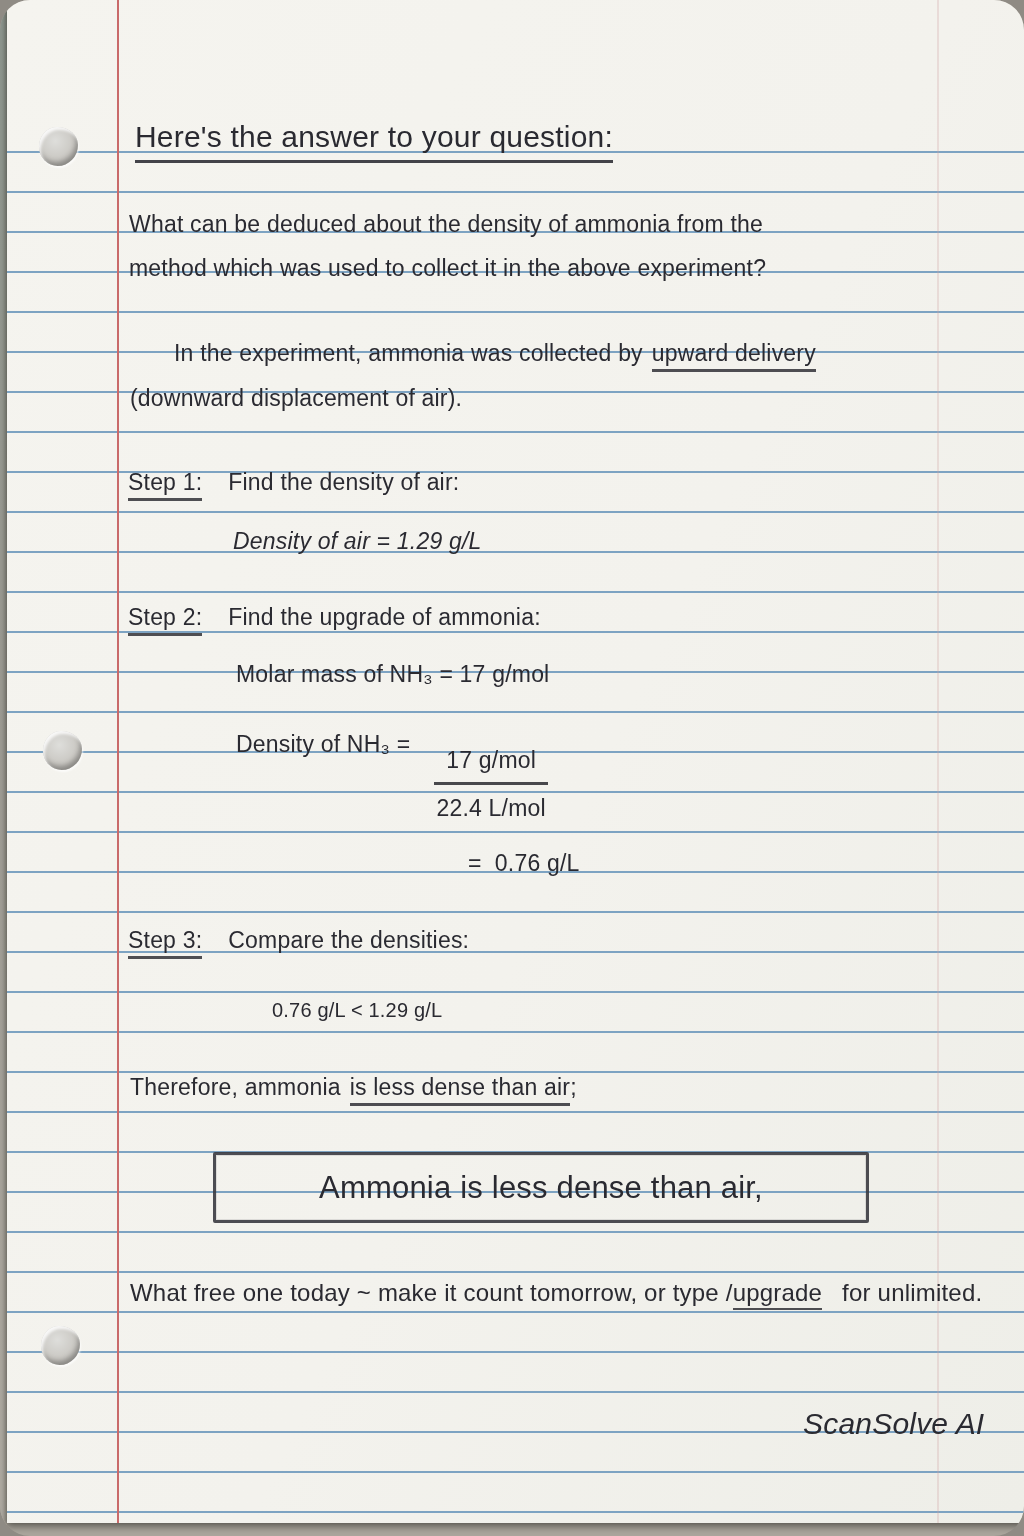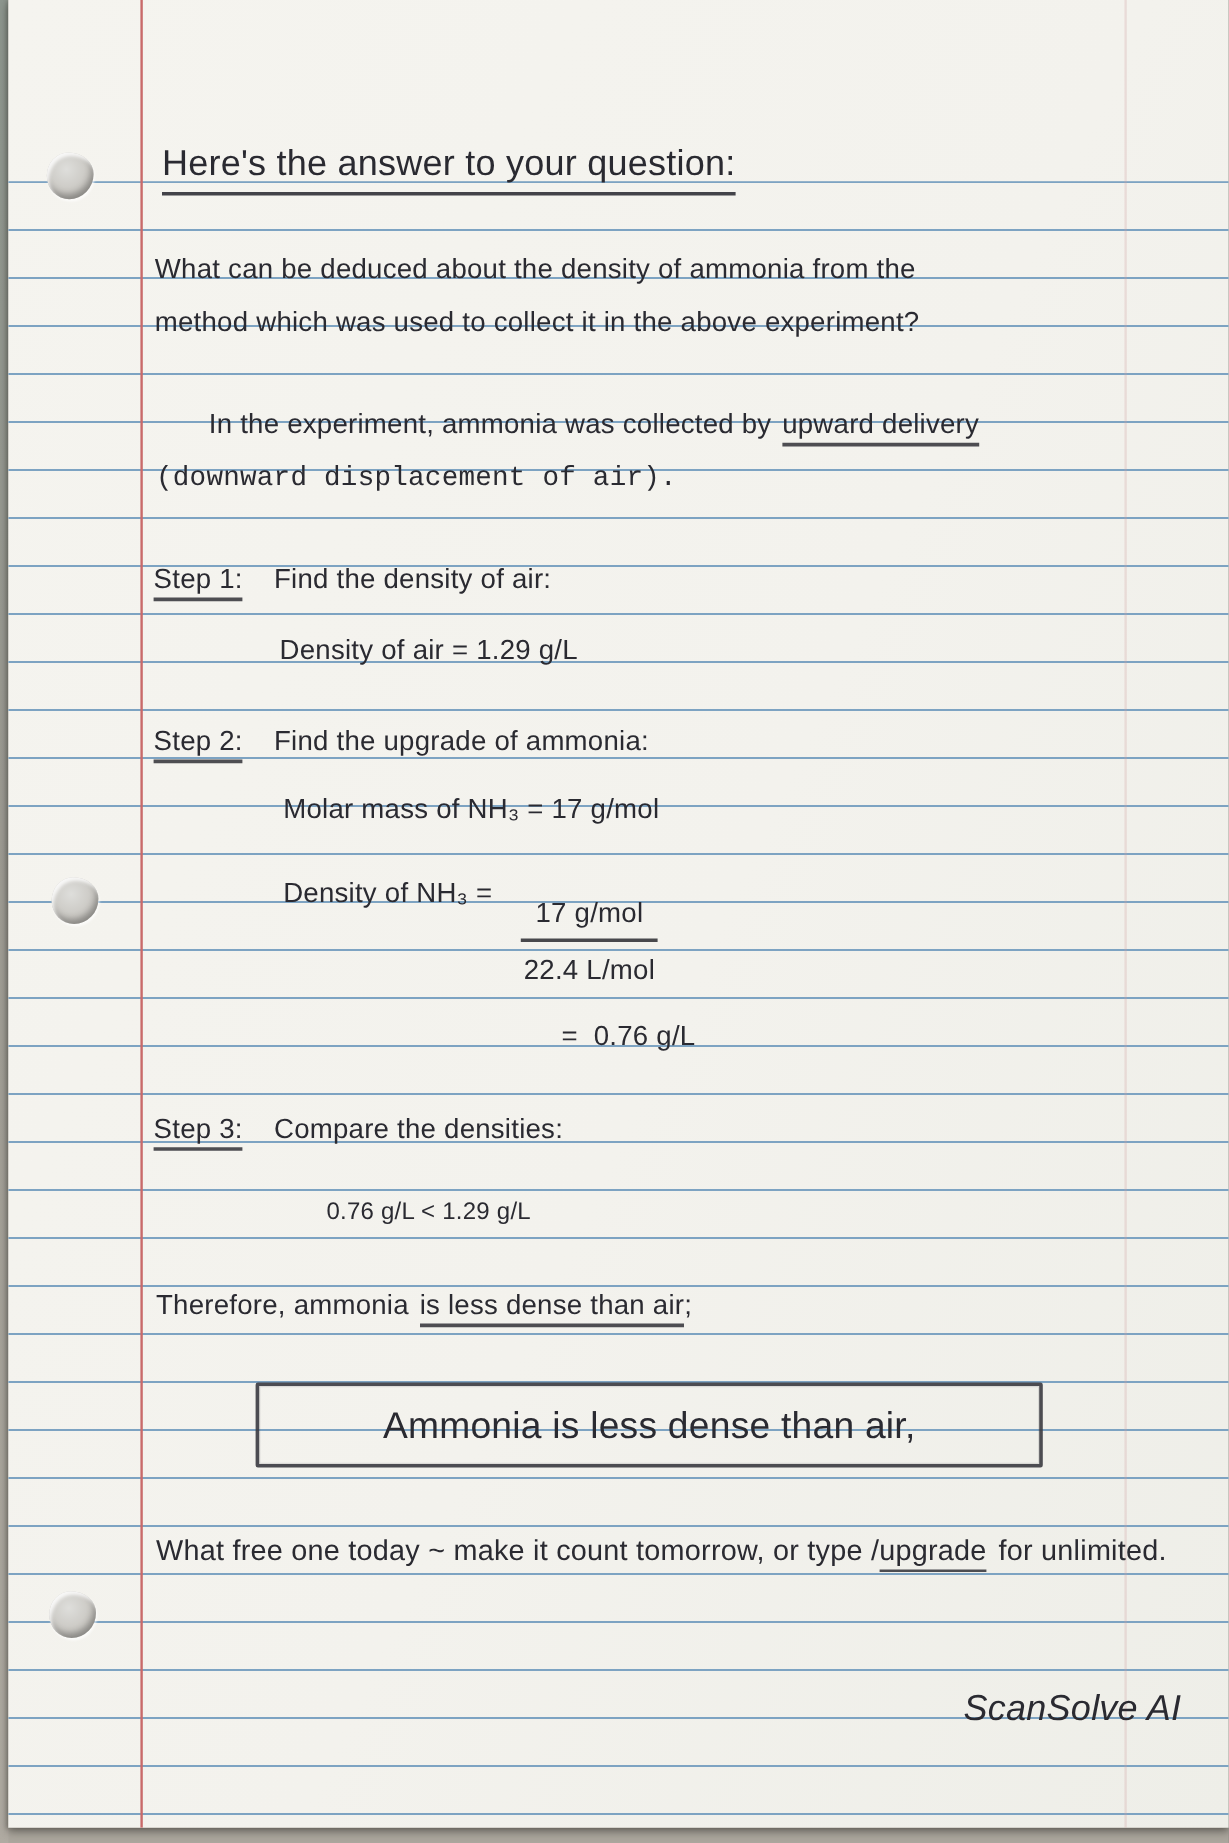--- a/index.html
+++ b/index.html
@@ -14,20 +14,21 @@
   html, body { background: #8f8b84; }
   body { font-family: "Liberation Sans", "DejaVu Sans", sans-serif; }
 
   .canvas {
     position: relative;
     width: 1024px;
     height: 1536px;
     margin: 0 auto;
     background: var(--desk);
     overflow: hidden;
+    border-radius: 30px;
   }
   .desk-edge-left {
     position: absolute;
     left: 0; top: 0; bottom: 0;
     width: 7px;
     background: linear-gradient(180deg, #8d968e 0%, #9d9b93 45%, #b0aba2 100%);
   }
   .paper {
     position: absolute;
     left: 7px; top: 0;
@@ -88,23 +89,23 @@
     border-bottom: 3.5px solid rgba(48, 48, 54, 0.9);
     padding-bottom: 7px;
   }
   .gap-left   { margin-left: 9px; }
   .gap-title  { margin-left: 26px; }
 
   .pos-header      { top: 119px;  left: 135px; font-size: 30px; }
   .pos-q1          { top: 206px;  left: 129px; }
   .pos-q2          { top: 250px;  left: 129px; }
   .pos-intro1      { top: 335px;  left: 130px; margin-left: 44px; }
-  .pos-intro2      { top: 380px;  left: 130px; font-family: Liberation Mono, monospace; }
+  .pos-intro2      { top: 380px;  left: 130px; }
   .pos-step1       { top: 464px;  left: 128px; }
-  .pos-step1-eq    { top: 523px;  left: 233px; }
+  .pos-step1-eq    { top: 523px;  left: 233px; font-style: italic; }
   .pos-step2       { top: 599px;  left: 128px; }
   .pos-molar       { top: 656px;  left: 236px; }
   .pos-density-row { top: 726px;  left: 236px; }
   .pos-result      { top: 845px;  left: 468px; white-space: pre; }
   .pos-step3       { top: 922px;  left: 128px; }
   .pos-compare     { top: 992px;  left: 272px; font-size: 20px; }
   .pos-therefore   { top: 1069px; left: 130px; }
   .pos-footer      { top: 1277px; left: 130px; font-size: 24px; line-height: 32px; }
   .pos-signature   { top: 1406px; left: 803px; font-size: 30px; font-style: italic; }
 
@@ -140,21 +141,21 @@
   .answer-box .txt-inner {
     color: var(--ink);
     font-size: 31px;
     white-space: nowrap;
     letter-spacing: 0.2px;
   }
   .footer-u {
     border-bottom: 2.5px solid rgba(48, 48, 54, 0.85);
     padding-bottom: 2px;
   }
-  .gap-left-sm { margin-left: 10px; }
+  .gap-left-sm { margin-left: 20px; }
 </style>
 </head>
 <body>
 
 <div class="canvas">
 
   <div class="desk-edge-left"></div>
 
   <div class="paper">
     <div class="rules"></div>

